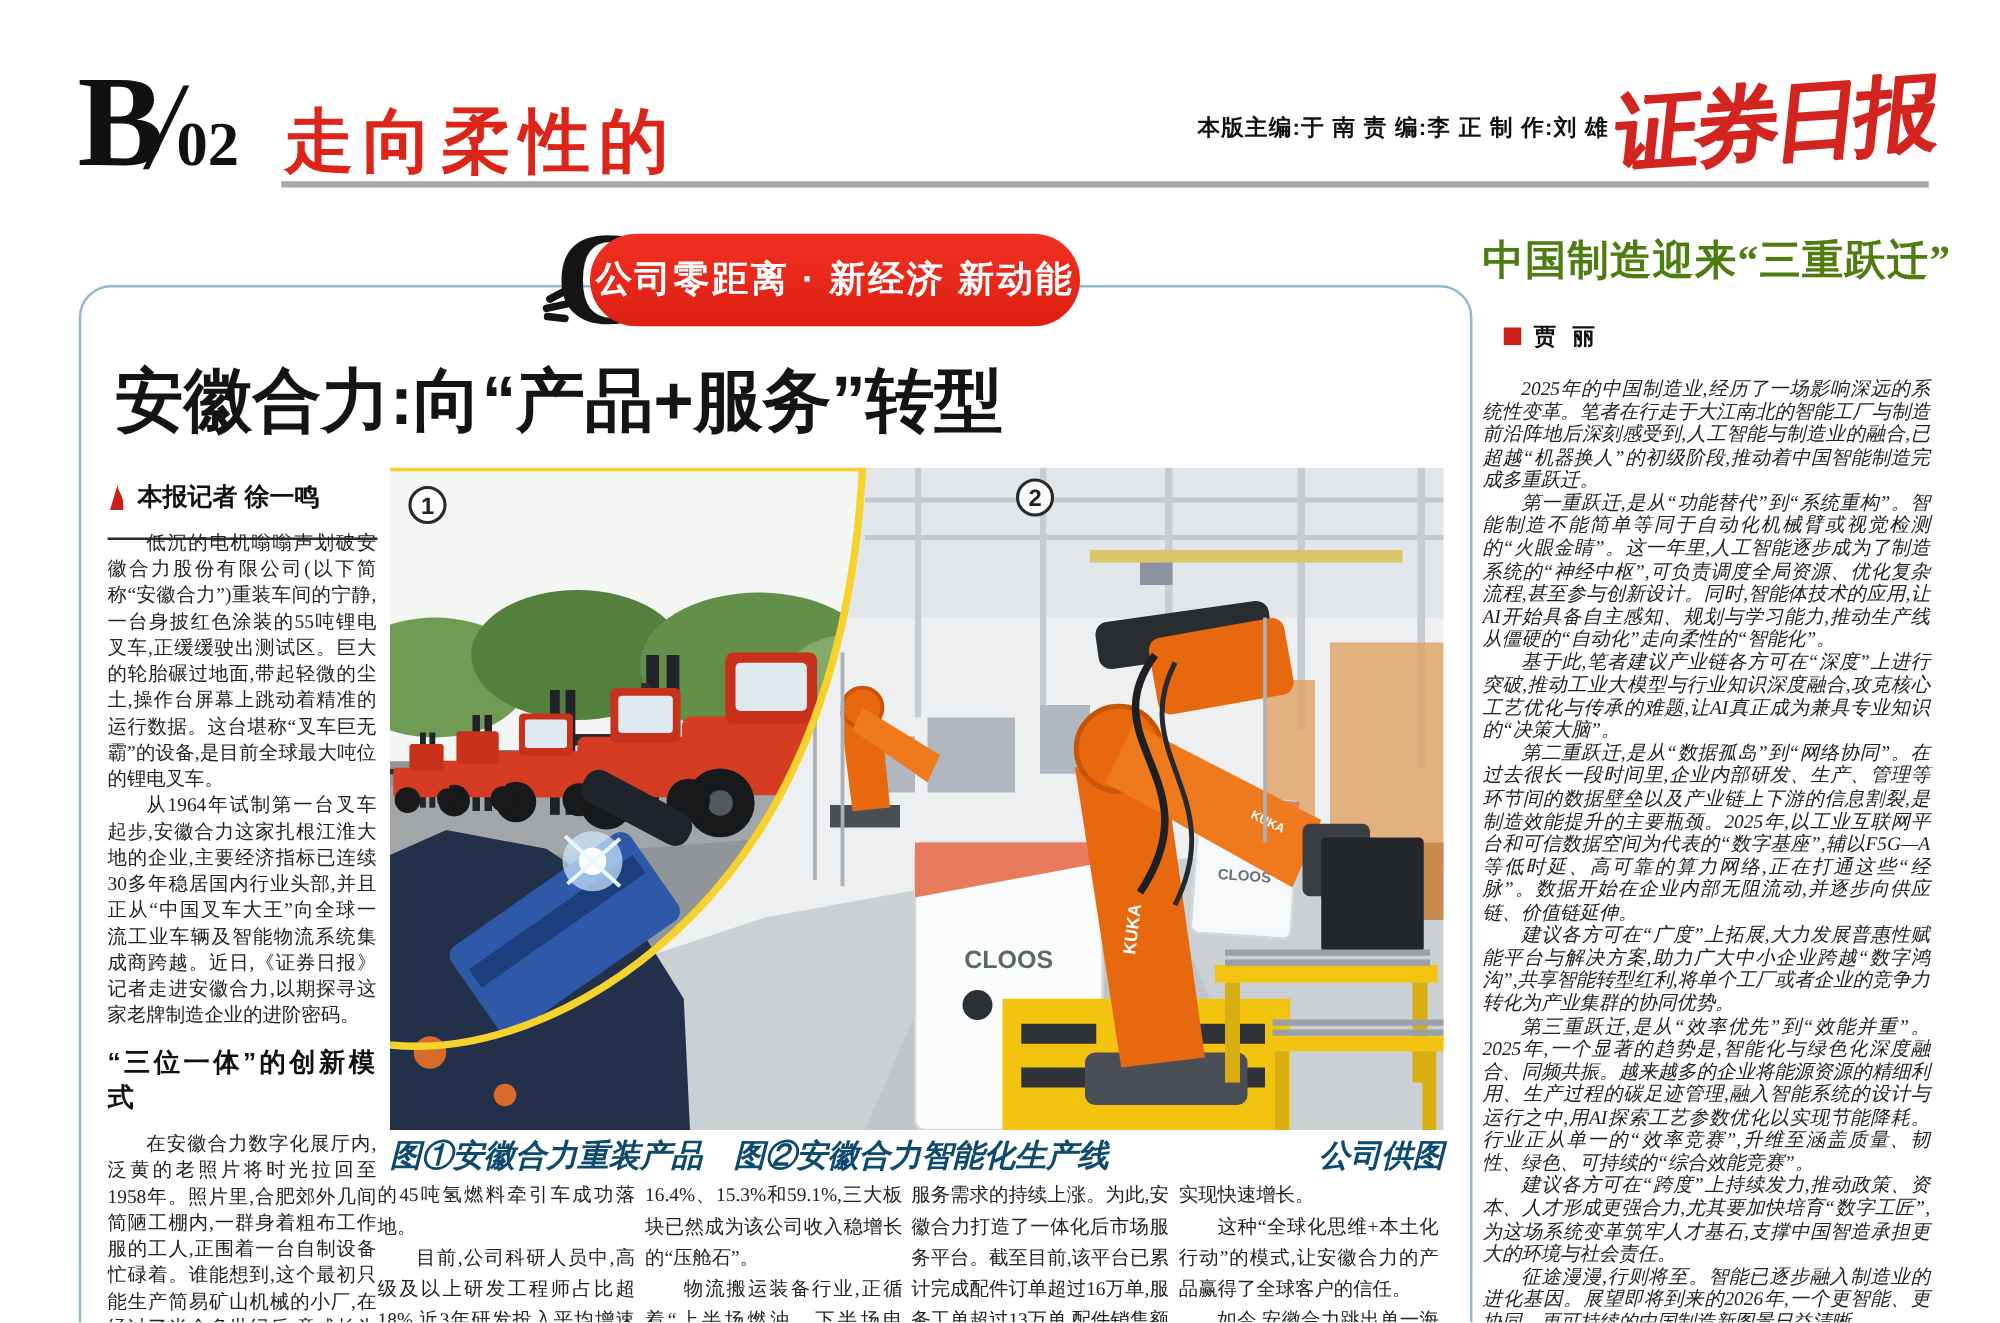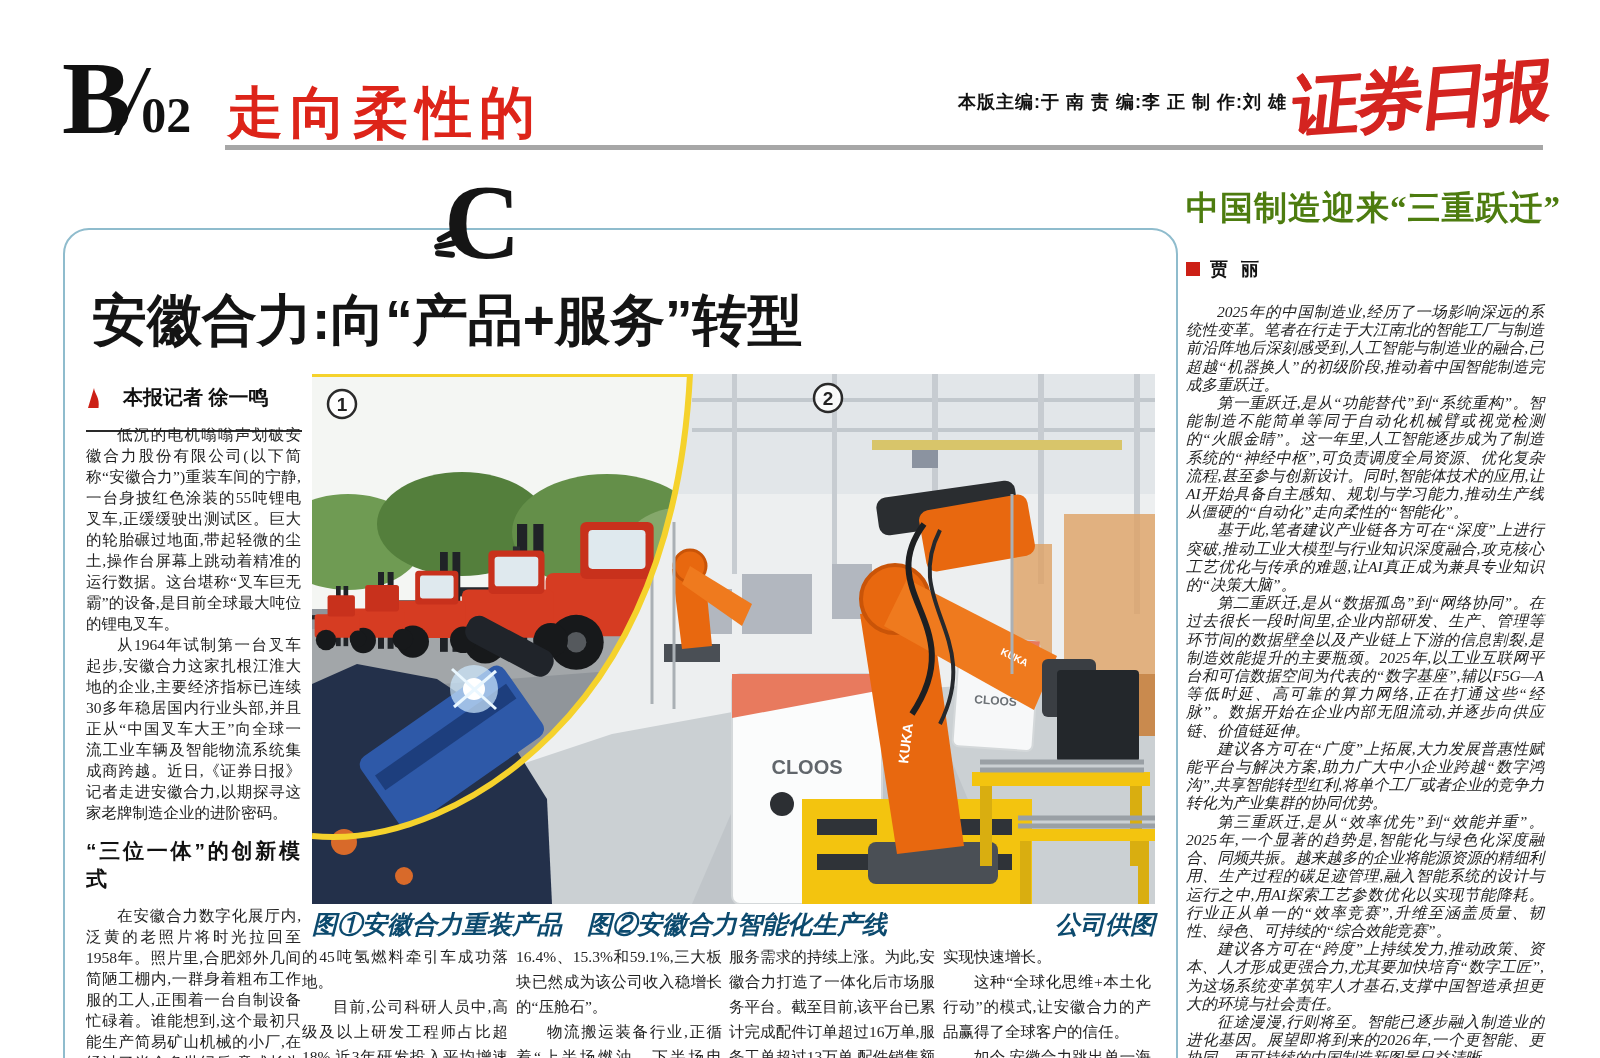--- a/index.html
+++ b/index.html
@@ -34,21 +34,21 @@
   .badge-hand { position:absolute; left:-6px; top:52px; }
   .badge-pill { position:absolute; left:34px; top:12px; width:392px; height:74px; border-radius:38px;
     background:linear-gradient(180deg,#f23122,#dc1f12); display:flex; align-items:center; justify-content:center; }
   .badge-pill span { color:#fff; font-family:"Liberation Sans","DejaVu Sans",sans-serif;
     font-weight:900; font-size:29px; letter-spacing:2px; white-space:nowrap; }
   
   .headline { position:absolute; left:92px; top:284px; width:1000px;
     font-family:"Liberation Sans","DejaVu Sans",sans-serif; font-weight:900; font-size:55px;
     letter-spacing:0px; color:#141414; white-space:nowrap; }
   .byline { position:absolute; left:86px; top:384px; width:216px; padding-bottom:19px;
-    border-bottom:2px solid #2a2a2a; display:flex; align-items:center; gap:22px; }
+    border-bottom:2px solid #2a2a2a; display:flex; align-items:center; gap:9px; }
   .byline-text { font-family:"Liberation Sans","DejaVu Sans",sans-serif; font-weight:700; font-size:20px; color:#111; }
   
   .col { position:absolute; overflow:hidden; font-size:15.5px; line-height:21px; text-align:justify; color:#222; }
   .col p { text-indent:2em; }
   .col p.noindent { text-indent:0; }
   .col1 { left:86px; top:424px; width:215px; height:634px; }
   .subhead { font-family:"Liberation Sans","DejaVu Sans",sans-serif; font-weight:900;
     font-size:21px; letter-spacing:1px; color:#111; margin:14px 0 12px; text-indent:0 !important; line-height:28px; }
   .bcol { top:944px; height:114px; line-height:25px; }
   .bcol2 { left:302px; width:206px; }
@@ -56,21 +56,21 @@
   .bcol4 { left:729px; width:206px; }
   .bcol5 { left:943px; width:208px; }
   
   .photo { position:absolute; left:312px; top:374px; width:843px; height:530px; overflow:hidden; }
   .caption-row { position:absolute; left:312px; top:908px; width:843px; display:flex;
     justify-content:space-between; font-style:italic; font-weight:700; font-size:25px; color:#0c4a6e; }
   
   .right-art { position:absolute; left:1186px; top:186px; width:358px; }
   .right-title { font-family:"Liberation Serif",serif; font-weight:900; font-size:33px;
     letter-spacing:1px; color:#4d7c0f; white-space:nowrap; }
-  .right-byline { margin-top:26px; display:flex; align-items:center; gap:10px; }
+  .right-byline { margin-top:26px; display:flex; align-items:center; gap:10px;margin-left:17px; }
   .right-byline .sq { width:14px; height:14px; background:#cc2016; }
   .right-byline .nm { font-family:"Liberation Sans","DejaVu Sans",sans-serif; font-weight:700;
     font-size:18px; letter-spacing:4px; color:#111; }
   .right-body { margin-top:22px; font-style:italic; font-size:15.5px; line-height:18.2px;
     text-align:justify; color:#222; height:590px; }
   .right-body p { text-indent:2em; }
 </style>
 </head>
 <body>
 
@@ -92,20 +92,23 @@
 
   <div class="badge-wrap">
     <svg class="badge-hand" width="34" height="40" viewBox="0 0 34 40">
       <g fill="#151515">
         <rect x="4" y="6" width="20" height="6" rx="3" transform="rotate(-28 14 9)"></rect>
         <rect x="2" y="15" width="22" height="6" rx="3" transform="rotate(-12 13 18)"></rect>
         <rect x="3" y="24" width="20" height="6" rx="3" transform="rotate(6 13 27)"></rect>
       </g>
     </svg>
     <span class="badge-c">C</span>
+    <div class="badge-pill">
+      <span>公司零距离 · 新经济 新动能</span>
+    </div>
   </div>
 
   <div class="headline">安徽合力:向“产品+服务”转型</div>
   <div class="byline">
     <svg width="15" height="22" viewBox="0 0 15 22">
       <path d="M2,21 L8,1 C9,8 14,10 12.5,21 Z" fill="#cc2016"></path>
     </svg>
     <span class="byline-text">本报记者 徐一鸣</span>
   </div>
 

